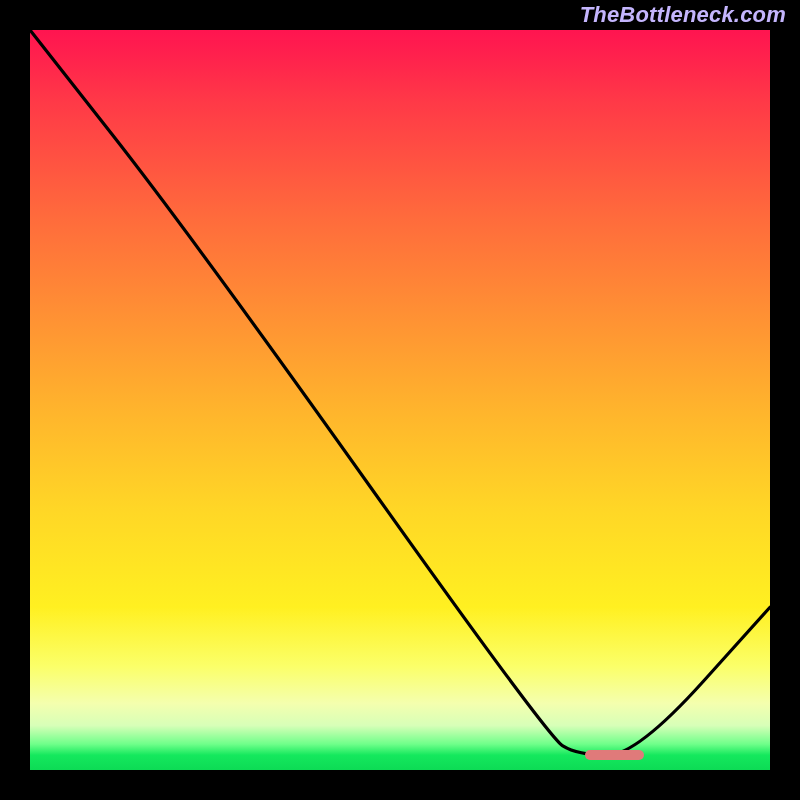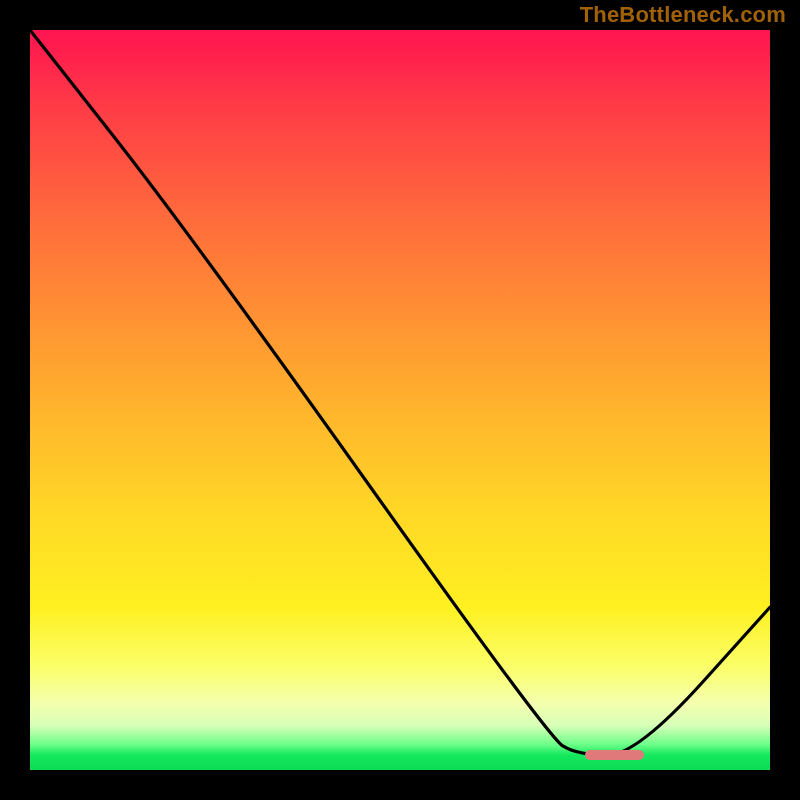--- a/index.html
+++ b/index.html
@@ -13,25 +13,26 @@
   .stage {
     position: relative;
     width: 800px;
     height: 800px;
     background: #000000;
   }
   .watermark {
     position: absolute;
     top: 2px;
     right: 14px;
-    color: #a16207;
+    color: #c4b5fd;
     font-size: 22px;
     font-weight: 600;
     letter-spacing: 0.2px;
     user-select: none;
+    font-style: italic;
   }
   .plot-frame {
     position: absolute;
     left: 30px;
     top: 30px;
     width: 740px;
     height: 740px;
   }
   .gradient-area {
     position: absolute;

